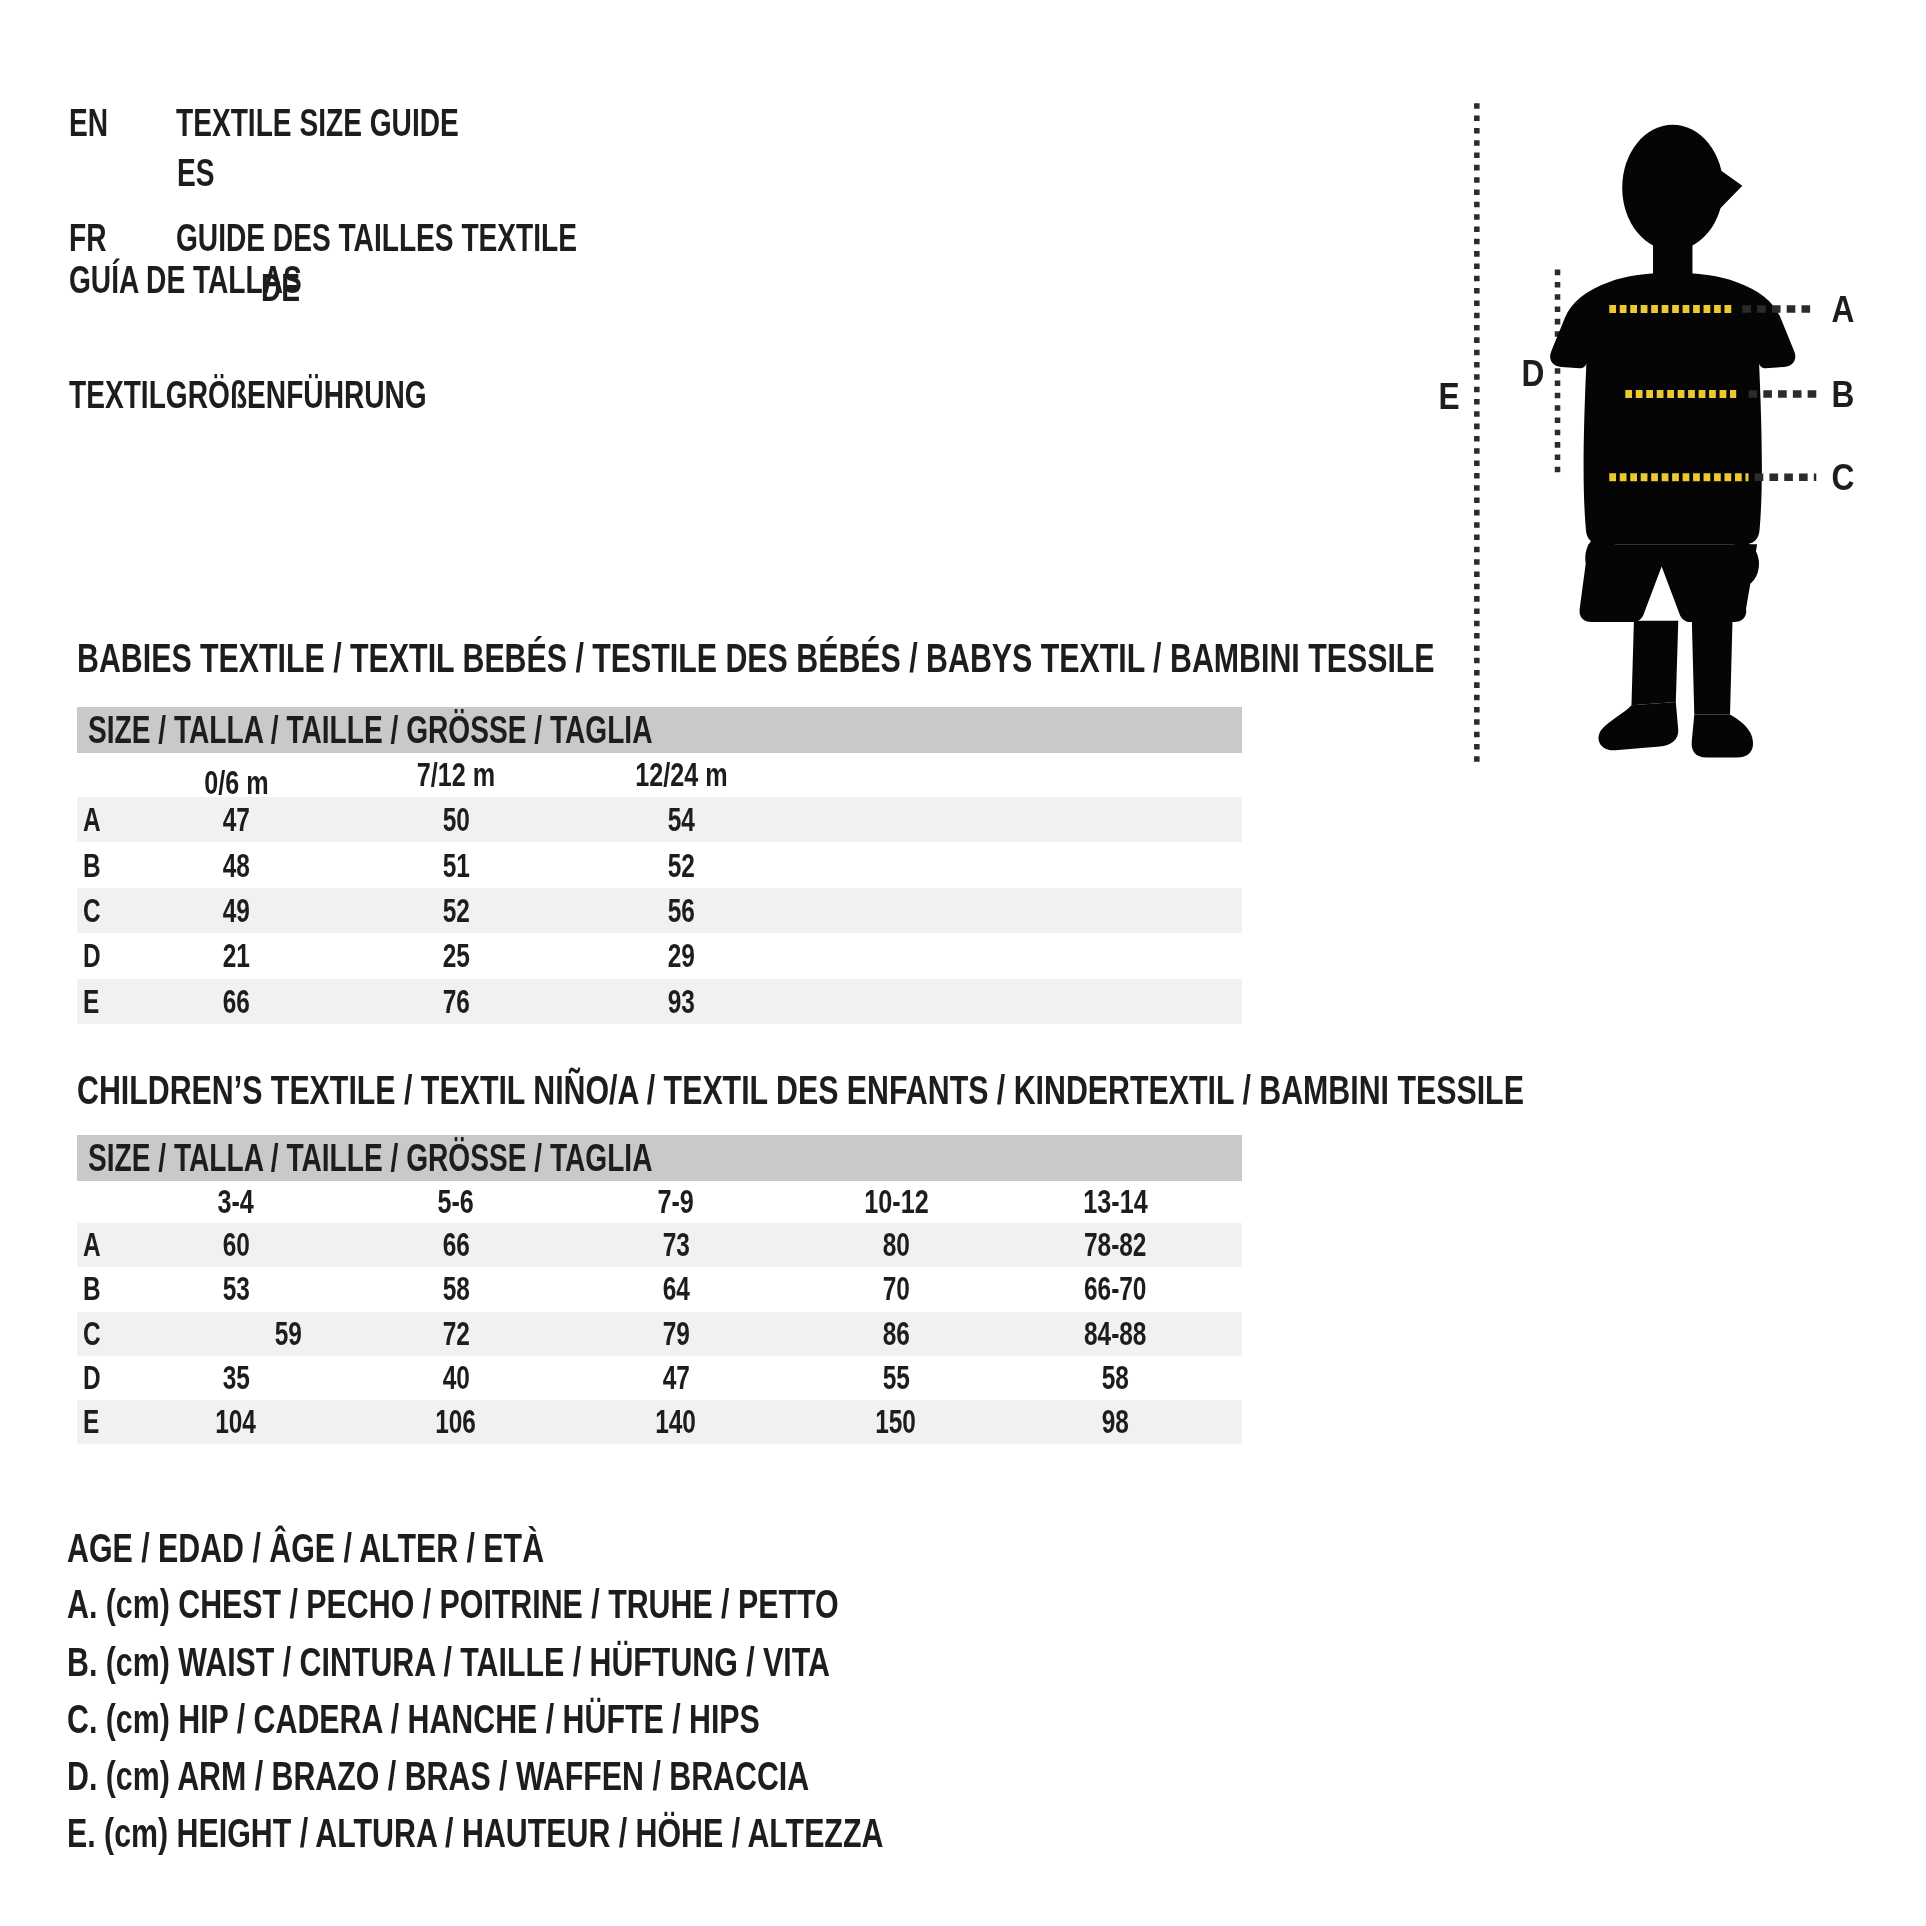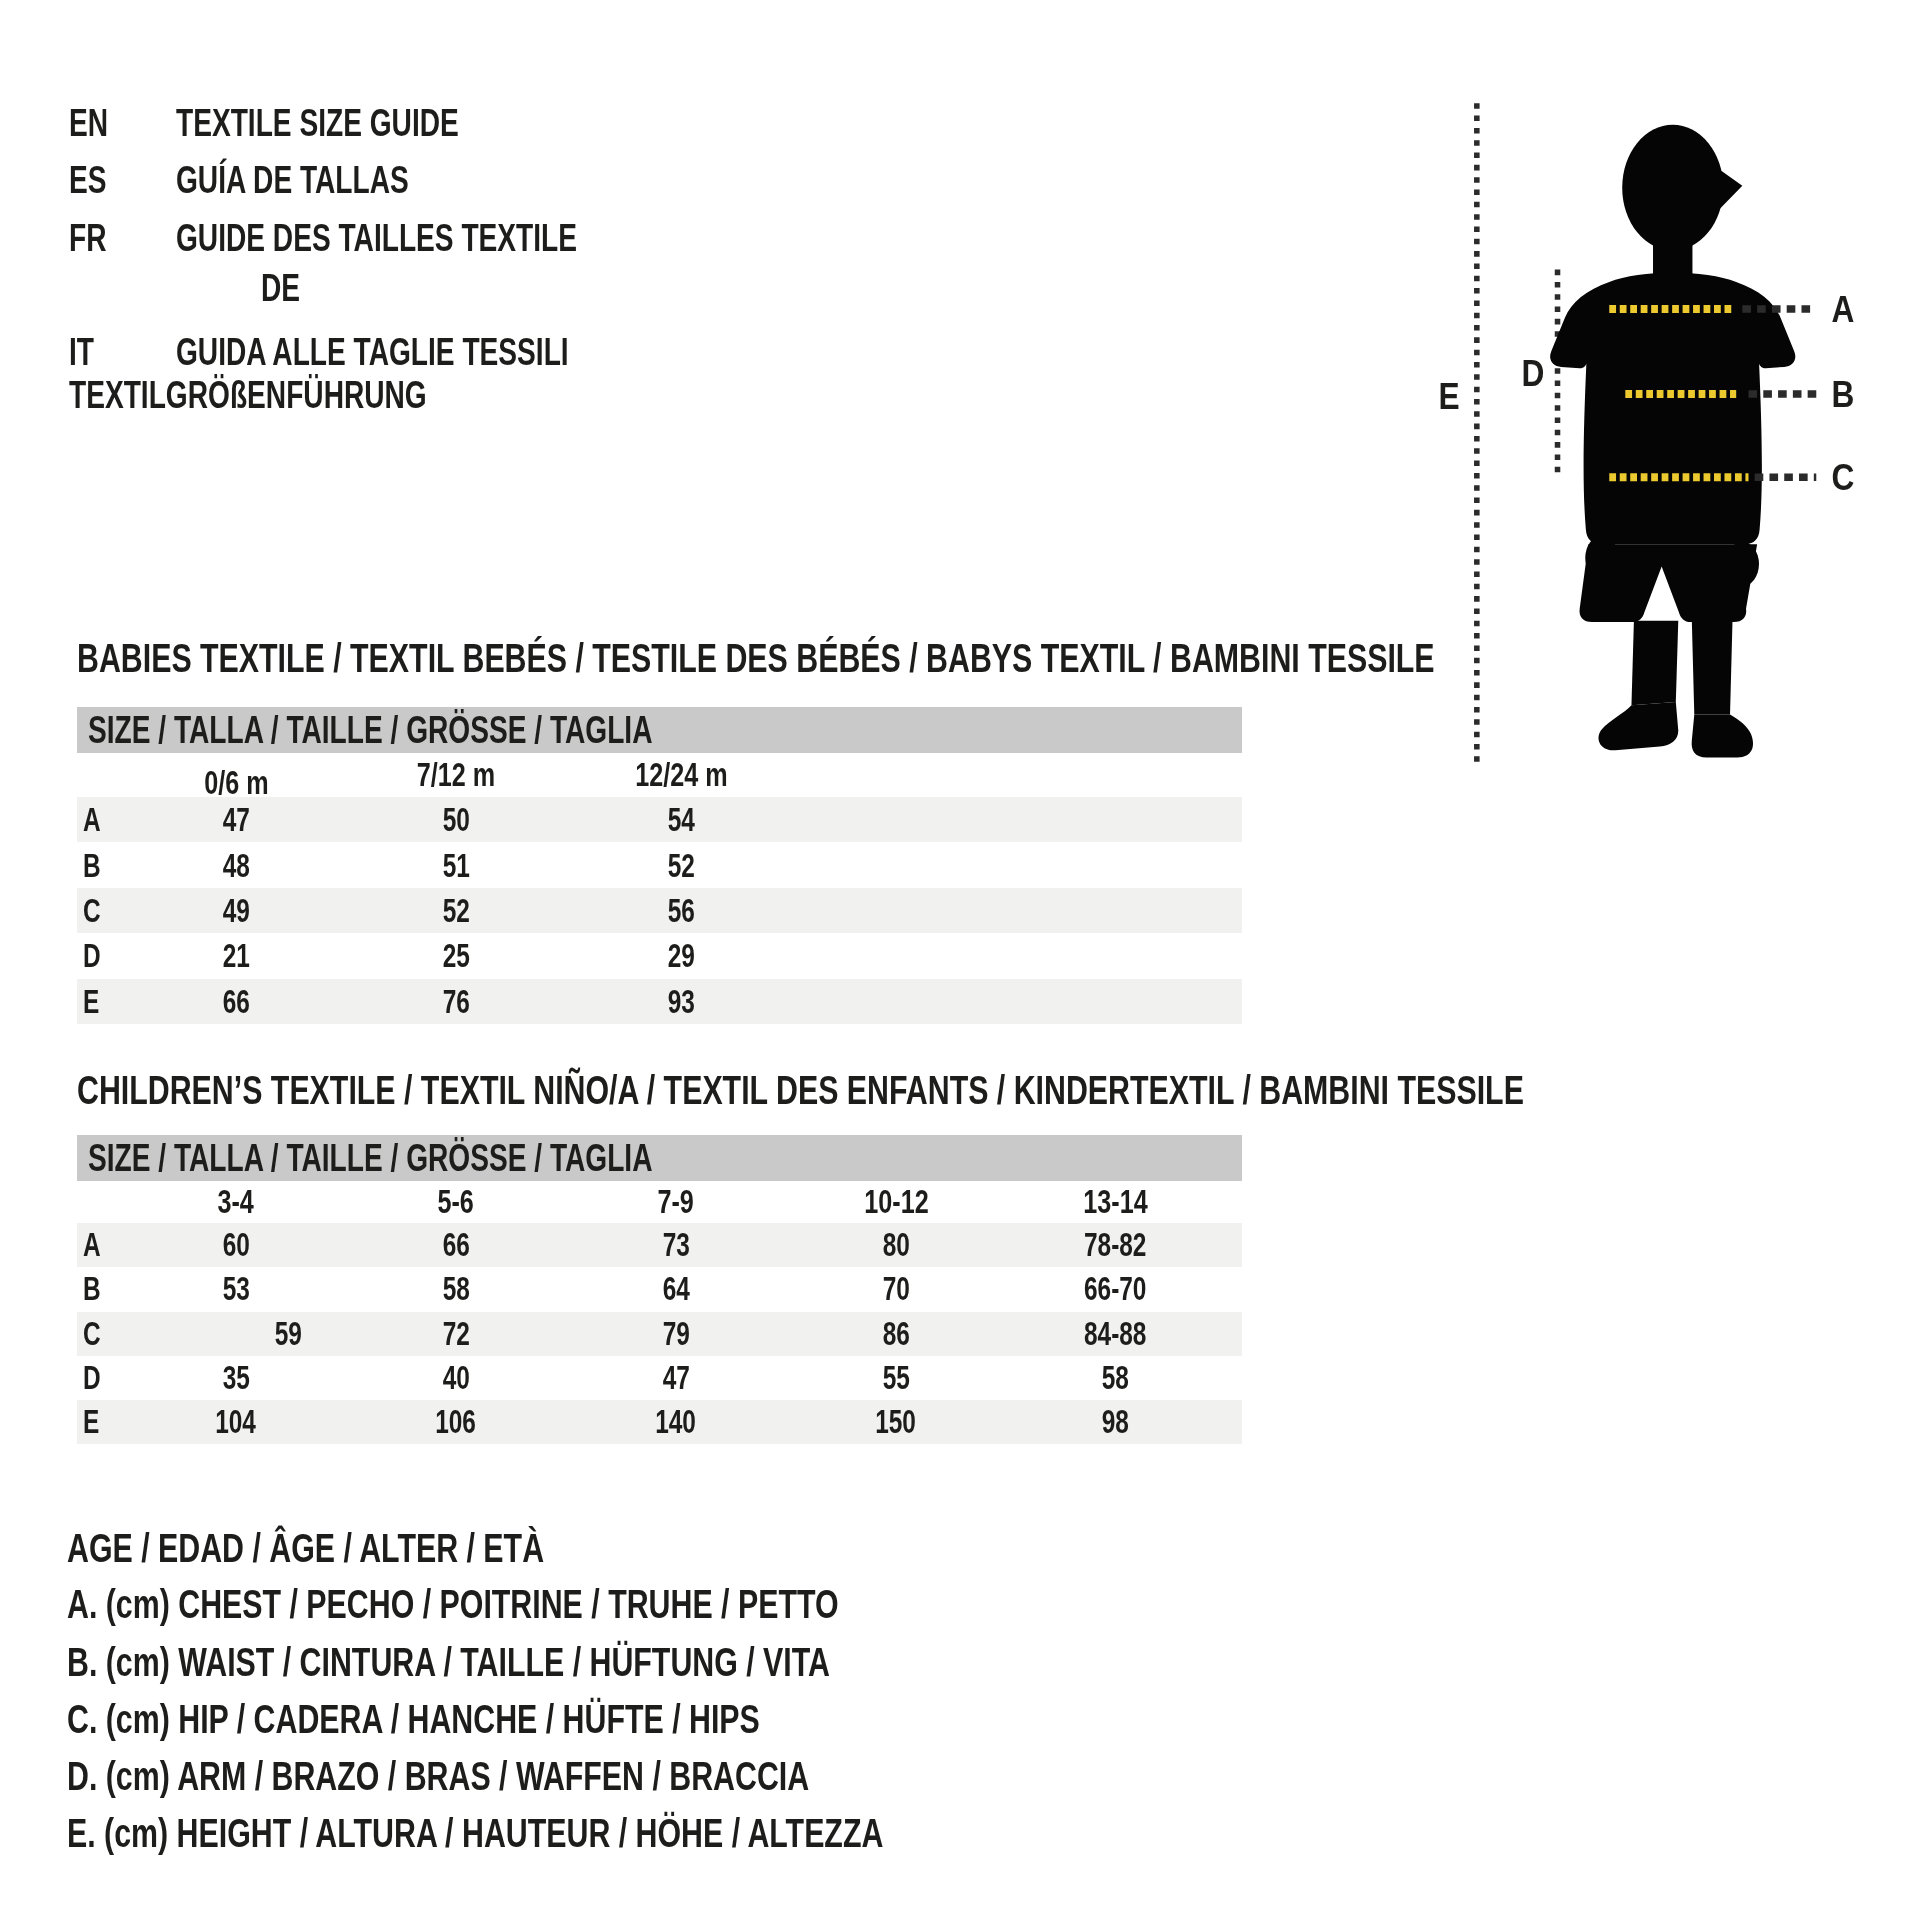--- a/index.html
+++ b/index.html
@@ -38,35 +38,31 @@
   .fig-label{position:absolute;width:49px;height:37px;display:flex;align-items:center;justify-content:center;font-weight:700;font-size:36px;}
 </style>
 </head>
 <body>
 
 <section class="abs" id="lang-list" style="left:0;top:92px;width:1356px;height:296px;">
     <div class="lang-row" style="top:3.1px;">
       <div class="lang-code"><span class="cd">EN</span></div>
       <div><span class="cd">TEXTILE SIZE GUIDE</span></div>
     </div>
-    <div class="lang-row" style="top:60px;">
+    <div class="lang-row" style="top:60px;flex-direction:column;">
       <div class="lang-code"><span class="cd">ES</span></div>
       <div><span class="cd">GUÍA DE TALLAS</span></div>
     </div>
     <div class="lang-row" style="top:118px;">
       <div class="lang-code"><span class="cd">FR</span></div>
       <div><span class="cd">GUIDE DES TAILLES TEXTILE</span></div>
     </div>
     <div class="lang-row" style="top:175px;flex-direction:column;">
       <div class="lang-code"><span class="cd">DE</span></div>
       <div><span class="cd">TEXTILGRÖßENFÜHRUNG</span></div>
-    </div>
-    <div class="lang-row" style="top:232px;">
-      <div class="lang-code"><span class="cd">IT</span></div>
-      <div><span class="cd">GUIDA ALLE TAGLIE TESSILI</span></div>
     </div>
   </section>
 
 <figure class="abs" style="left:1417px;top:86px;width:509px;height:690px;margin:0;">
   <svg width="509" height="690" viewBox="0 0 826 1120" style="position:absolute;left:0;top:0;" xmlns="http://www.w3.org/2000/svg">
 
     <line x1="97" y1="28" x2="97" y2="1105" stroke="var(--dash-dark)" stroke-width="9" stroke-dasharray="9 11"></line>
 
     <line x1="228" y1="298" x2="228" y2="628" stroke="var(--dash-dark)" stroke-width="9" stroke-dasharray="9 11"></line>
 

